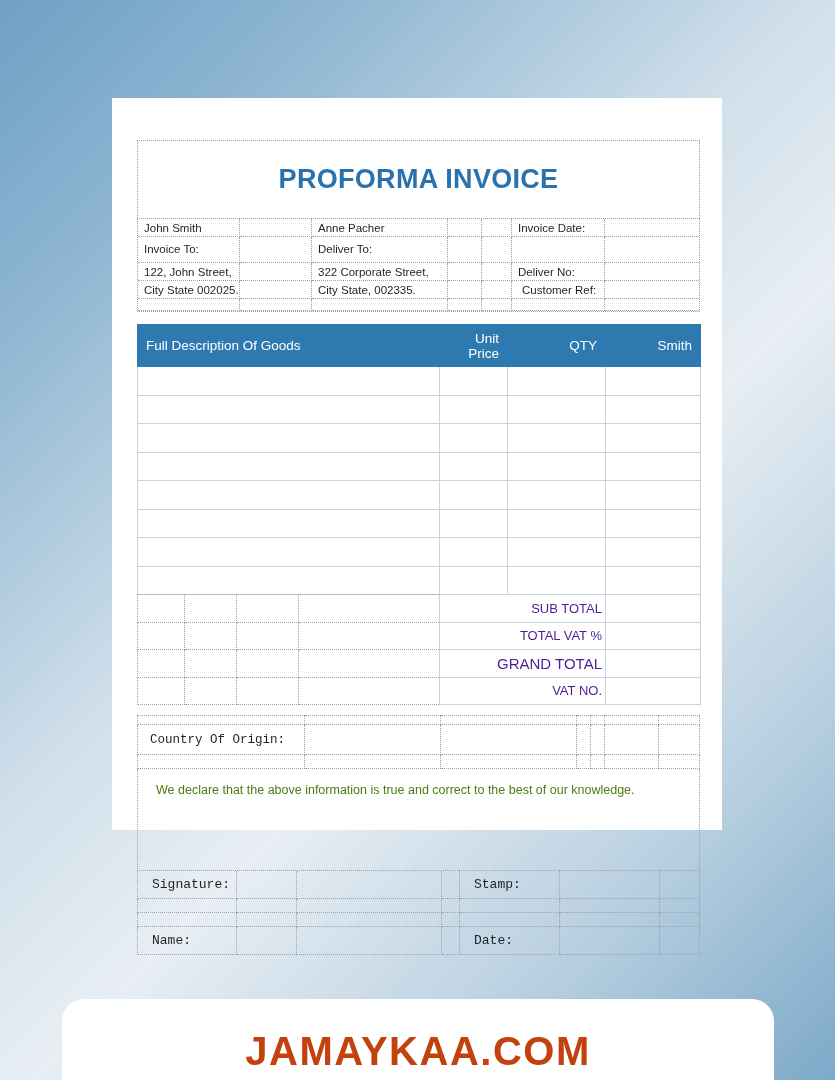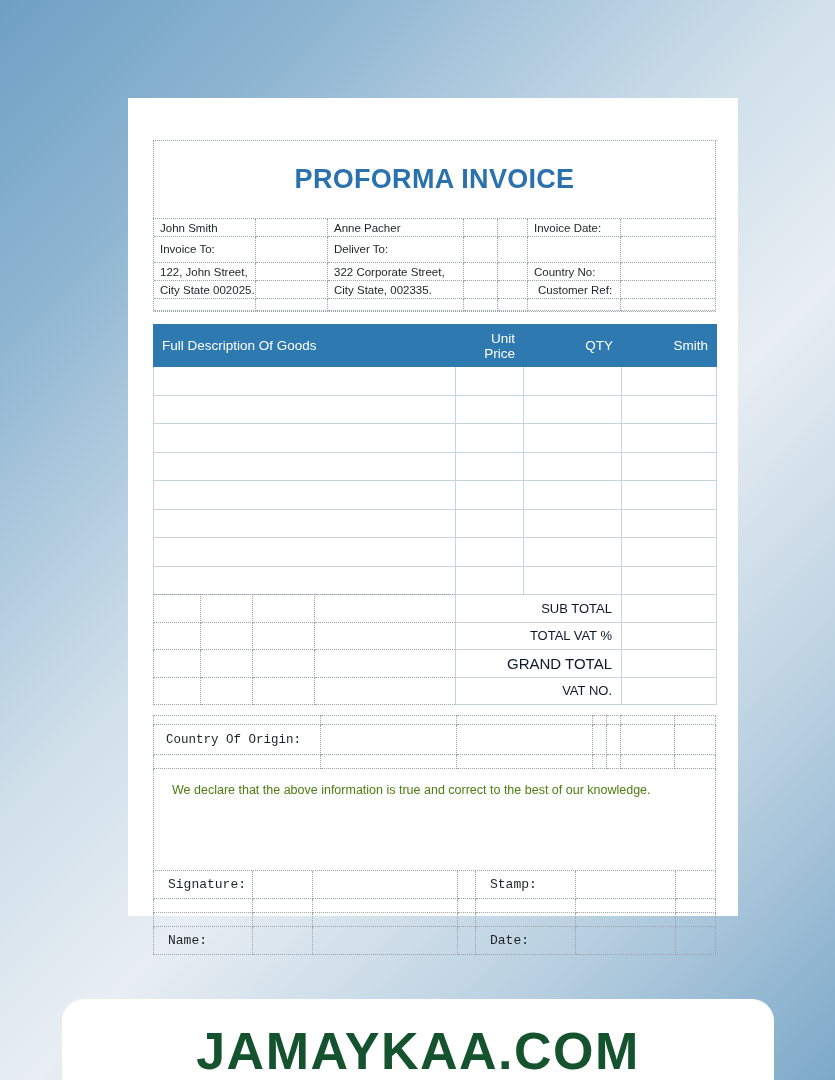--- a/index.html
+++ b/index.html
@@ -14,24 +14,23 @@
     overflow: hidden;
     position: relative;
   }
 
   
   .sheet {
     position: absolute;
     left: 112px;
     top: 98px;
     width: 610px;
-    height: 818px;
+    height: 732px;
     background: #ffffff;
     box-sizing: border-box;
-    margin-left: 16px;
   }
 
   .doc {
     position: absolute;
     left: 25px;
     top: 42px;
     width: 563px;
     height: 804px;
     box-sizing: border-box;
   }
@@ -129,23 +128,23 @@
     margin-top: -1px;
   }
   .totals td {
     border: 1px solid #c9d3db;
     box-sizing: border-box;
     height: 27.5px;
   }
   .totals td.blank-l { border: 1px dotted #9aa3ab; }
   .totals td.tlabel {
     text-align: right;
-    padding-right: 9px;
+    padding-right: 3px;
     font-size: 13px;
-    color: #0f172a;
+    color: #4c1d95;
   }
   .totals td.grand {
     font-size: 15px;
   }
   .tw-a { width: 47px; }
   .tw-b { width: 52px; }
   .tw-c { width: 62px; }
   .tw-d { width: 141px; }
   .tw-e { width: 166px; }
   .tw-f { width: 95px; }
@@ -209,24 +208,24 @@
     top: 999px;
     width: 712px;
     height: 104px;
     background: #ffffff;
     border-radius: 22px;
     display: flex;
     align-items: center;
     justify-content: center;
   }
   .banner span {
-    font-size: 52px;
+    font-size: 40px;
     font-weight: bold;
     letter-spacing: 1.5px;
-    color: #14532d;
+    color: #c2410c;
   }
 </style>
 </head>
 <body>
 
 <div class="sheet">
   <div class="doc">
 
     <div class="title-band">
       <h1>PROFORMA INVOICE</h1>
@@ -253,21 +252,21 @@
         <div class="c-f"></div>
         <div class="c-g"></div>
       </div>
 
       <div class="addr-row row-h18">
         <div class="c-a">122, John Street,</div>
         <div class="c-b"></div>
         <div class="c-c">322 Corporate Street,</div>
         <div class="c-d"></div>
         <div class="c-e"></div>
-        <div class="c-f lbl-dark">Country No:</div>
+        <div class="c-f lbl-dark">Deliver No:</div>
         <div class="c-g"></div>
       </div>
 
       <div class="addr-row row-h18">
         <div class="c-a">City State 002025.</div>
         <div class="c-b"></div>
         <div class="c-c">City State, 002335.</div>
         <div class="c-d"></div>
         <div class="c-e"></div>
         <div class="c-f lbl-dark" style="padding-left:10px">Customer Ref:</div>

